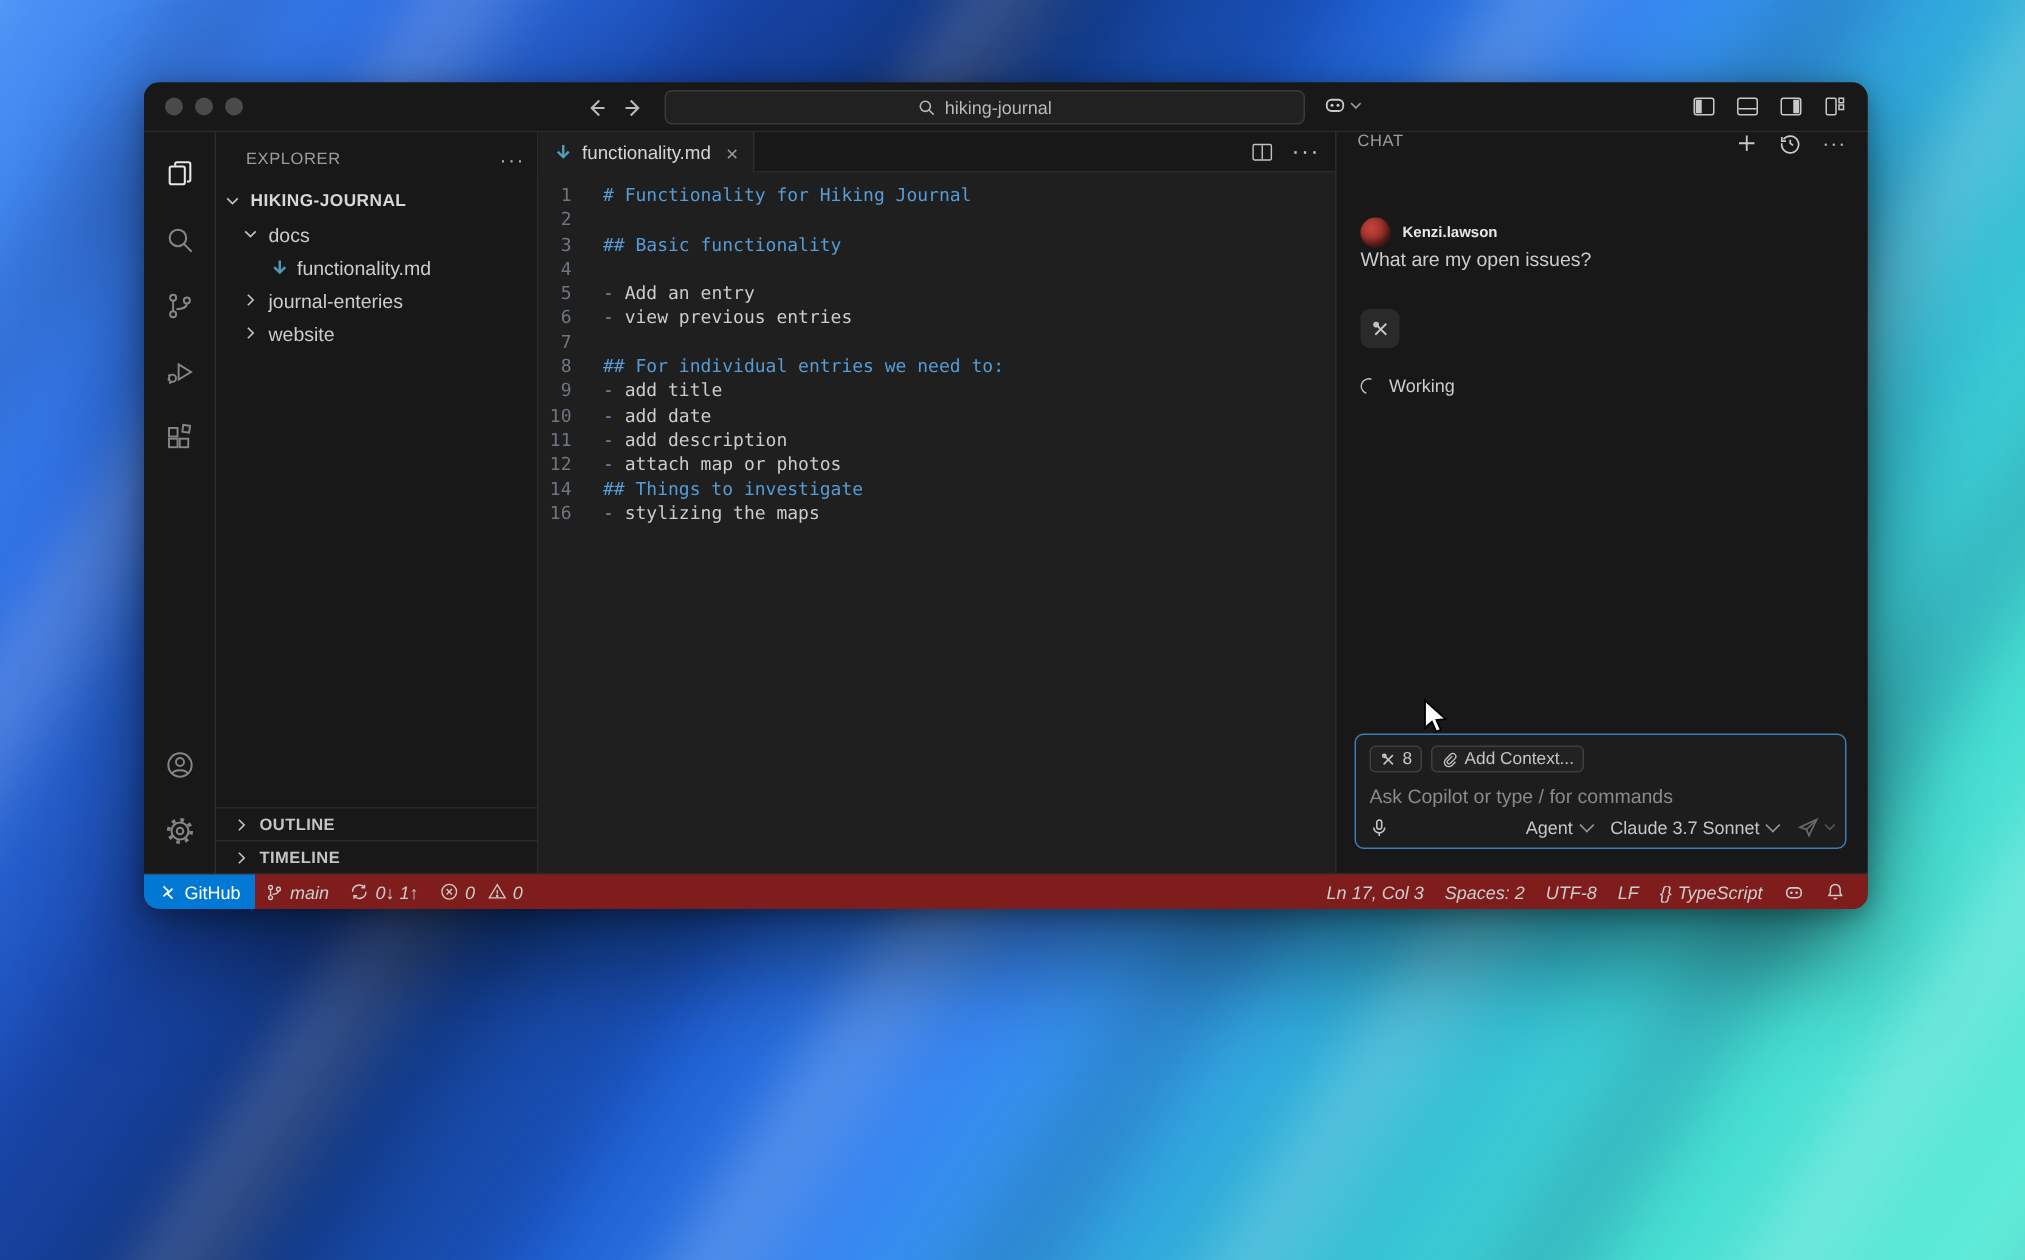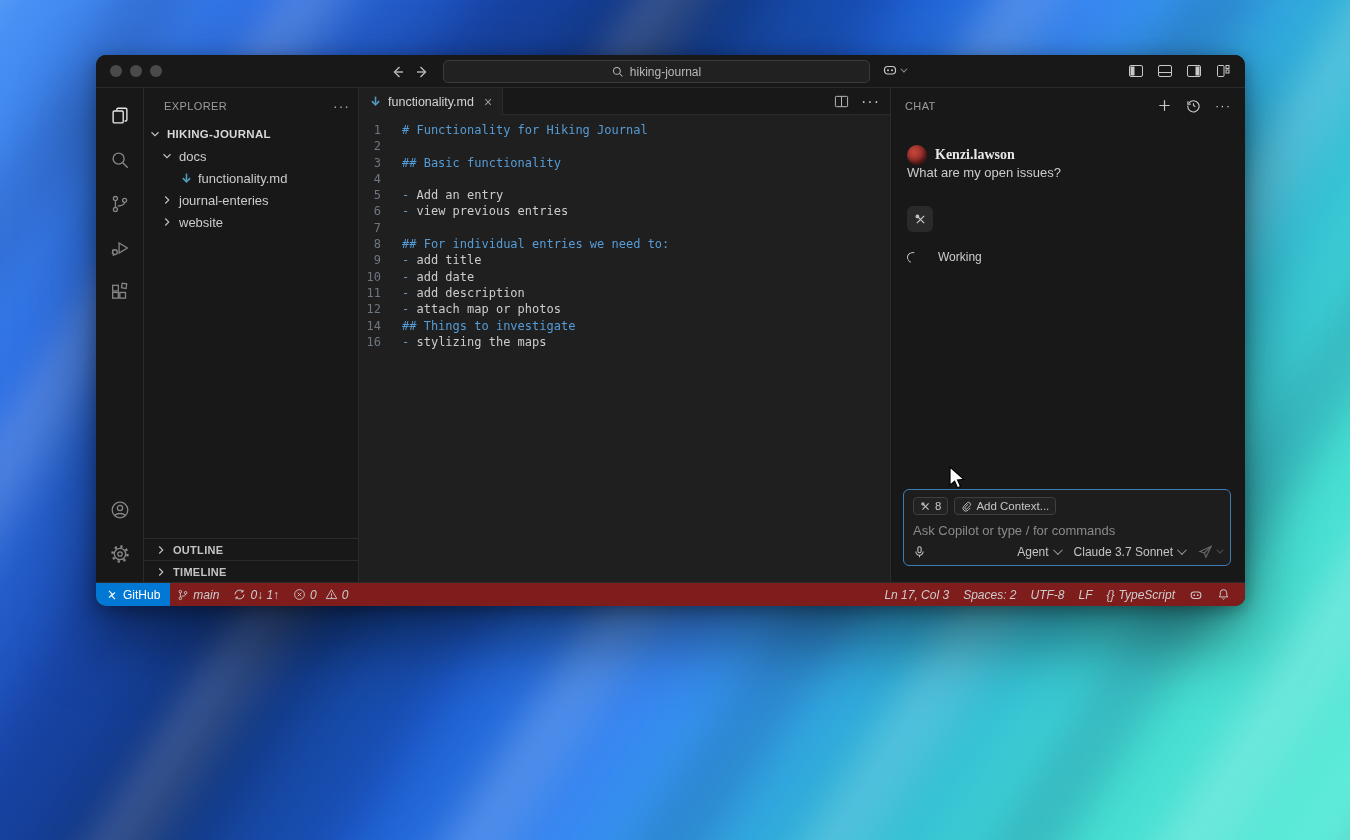--- a/index.html
+++ b/index.html
@@ -71,33 +71,33 @@
     font-size:12px;line-height:16.3px;}
   .code-row{display:flex;height:16.3px;}
   .ln{width:43px;flex:0 0 43px;text-align:right;color:#6e7681;padding-right:21px;user-select:none;}
   .ct{white-space:pre;color:#cccccc;}
   .ct.h{color:var(--md-blue);}
   .ct .dash{color:#6796c8;}
 
   
   .chat{width:355px;flex:0 0 355px;background:#181818;border-left:1px solid #2b2b2b;
     display:flex;flex-direction:column;min-height:0;}
-  .chat-header{height:35px;display:flex;align-items:center;padding:0 14px;}
+  .chat-header{height:35px;display:flex;align-items:flex-start;padding:0 14px;}
   .chat-title{font-size:11px;color:#9d9d9d;letter-spacing:.4px;flex:1;}
   .chat-hicons{display:flex;align-items:center;gap:14px;color:#c9c9c9;}
   .chat-body{padding:6px 16px 0 16px;flex:1;display:flex;flex-direction:column;min-height:0;}
   .chat-user{display:flex;align-items:center;gap:8px;margin-top:16px;}
   .avatar{width:20px;height:20px;border-radius:50%;
     background:radial-gradient(circle at 35% 35%,#c8453a 0%,var(--avatar) 55%,#5c1715 100%);
     box-shadow:inset -2px -3px 4px rgba(0,0,0,.5);}
-  .chat-username{font-size:14px;font-weight:700;color:#e7e7e7;font-family:Liberation Serif, serif;}
+  .chat-username{font-size:10px;font-weight:700;color:#e7e7e7;}
   .chat-msg{font-size:13px;color:#cccccc;}
   .tools-chip{width:26px;height:26px;border-radius:6px;background:#2a2a2a;display:flex;align-items:center;
     justify-content:center;color:#c9c9c9;margin-top:26px;cursor:pointer;}
-  .working-row{display:flex;align-items:center;gap:20px;margin-top:18px;color:#cccccc;font-size:12px;text-align:center;}
+  .working-row{display:flex;align-items:center;gap:8px;margin-top:18px;color:#cccccc;font-size:12px;text-align:center;}
   .spinner{width:11px;height:11px;border:1.6px solid #bdbdbd;border-right-color:transparent;
     border-bottom-color:transparent;border-radius:50%;transform:rotate(-25deg);}
   .chat-spacer{flex:1;}
 
   .chat-inputbox{margin:0 14px 16px 10px;border:1px solid var(--chat-border);border-radius:6px;
     background:#1d1d1d;padding:7px 9px 6px 9px;}
   .ci-row1{display:flex;gap:6px;align-items:center;}
   .chip{display:flex;align-items:center;gap:4px;border:1px solid #3f3f3f;border-radius:4px;
     padding:2px 6px;font-size:11.5px;color:#c5c5c5;cursor:pointer;background:#222;}
   .ci-input{width:100%;background:transparent;border:none;outline:none;color:#cccccc;

